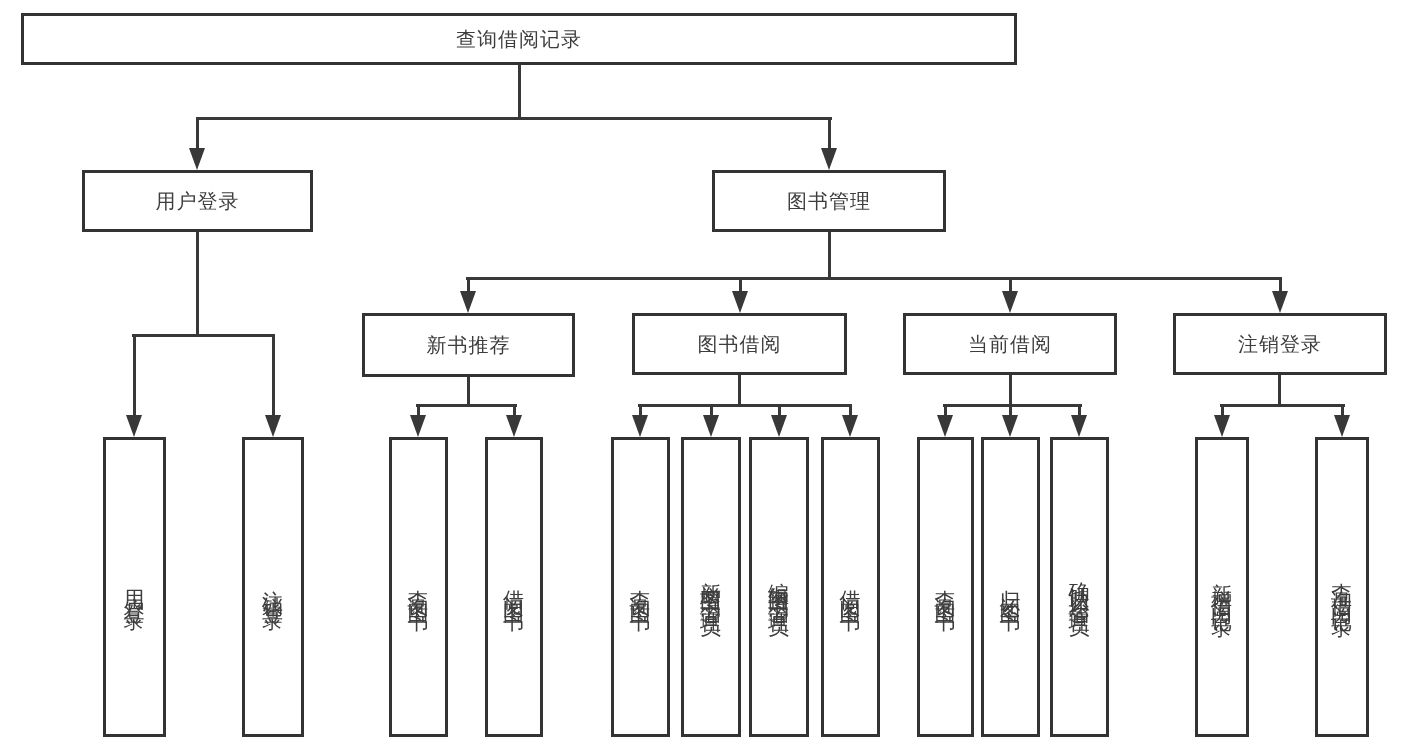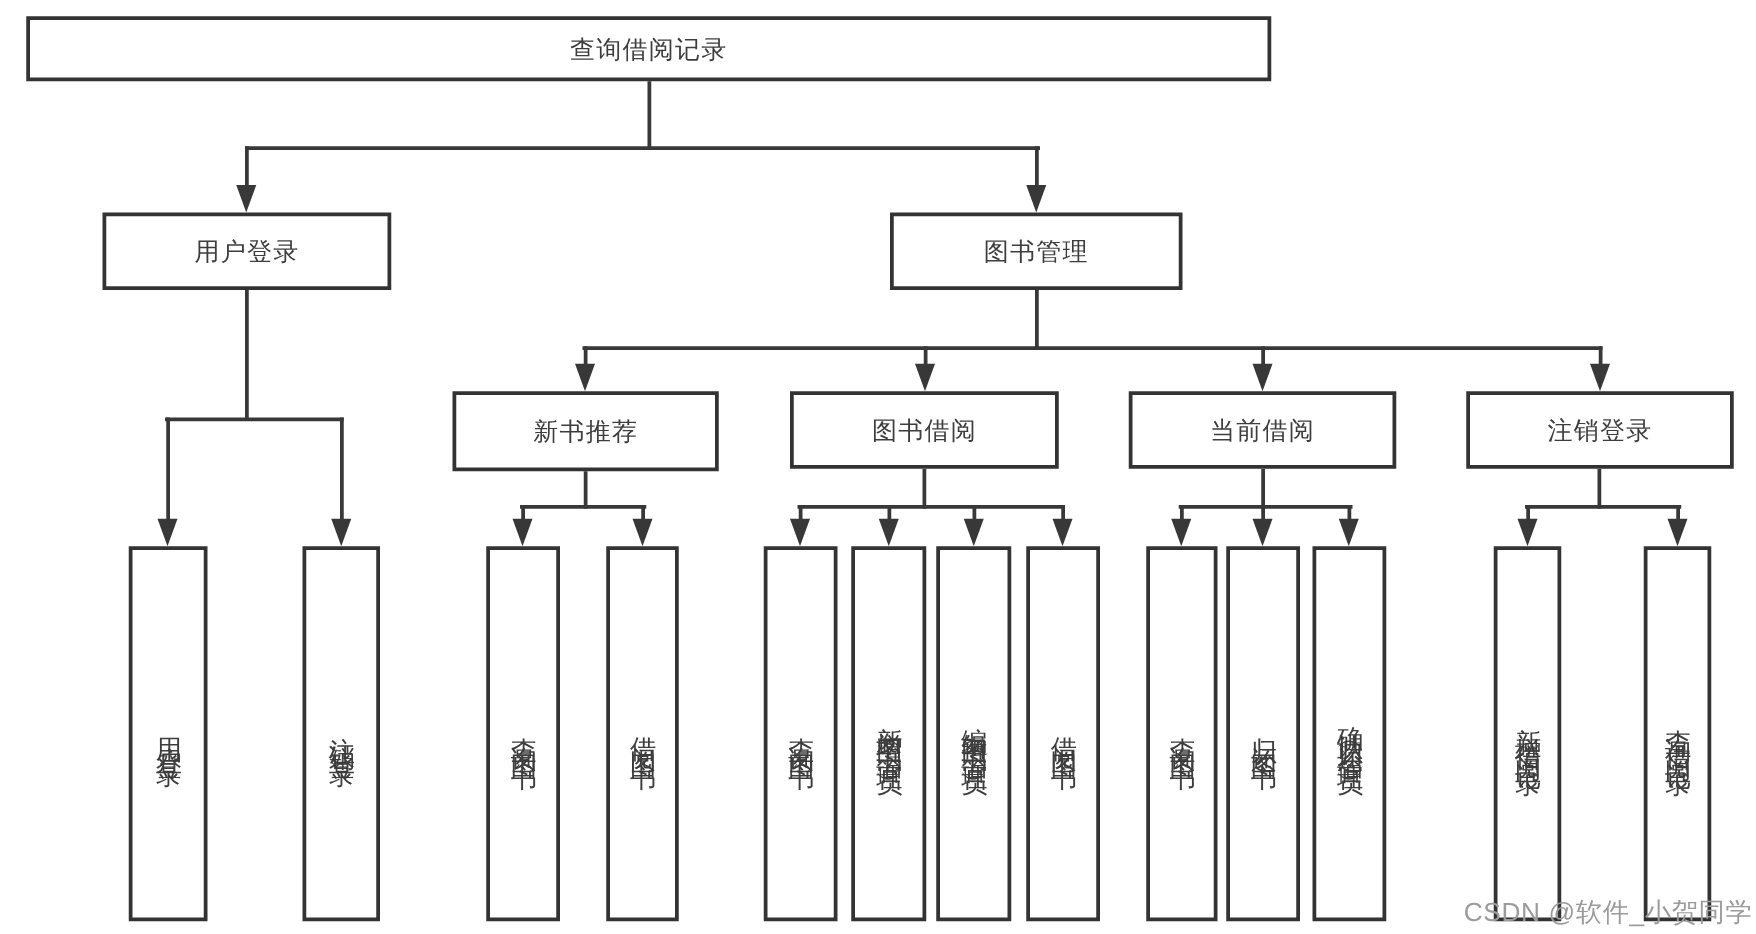--- a/index.html
+++ b/index.html
@@ -197,15 +197,14 @@
     <span>确认归还（管理员）</span>
   </div>
 
   <div class="leaf" style="left:1195px; width:54px;">
     <span>新增借阅记录</span>
   </div>
   <div class="leaf" style="left:1315px; width:54px;">
     <span>查询借阅记录</span>
   </div>
 
-  <div class="watermark">CSDN @软件_小贺同学</div>
 
 </div>
 
 </body></html>

